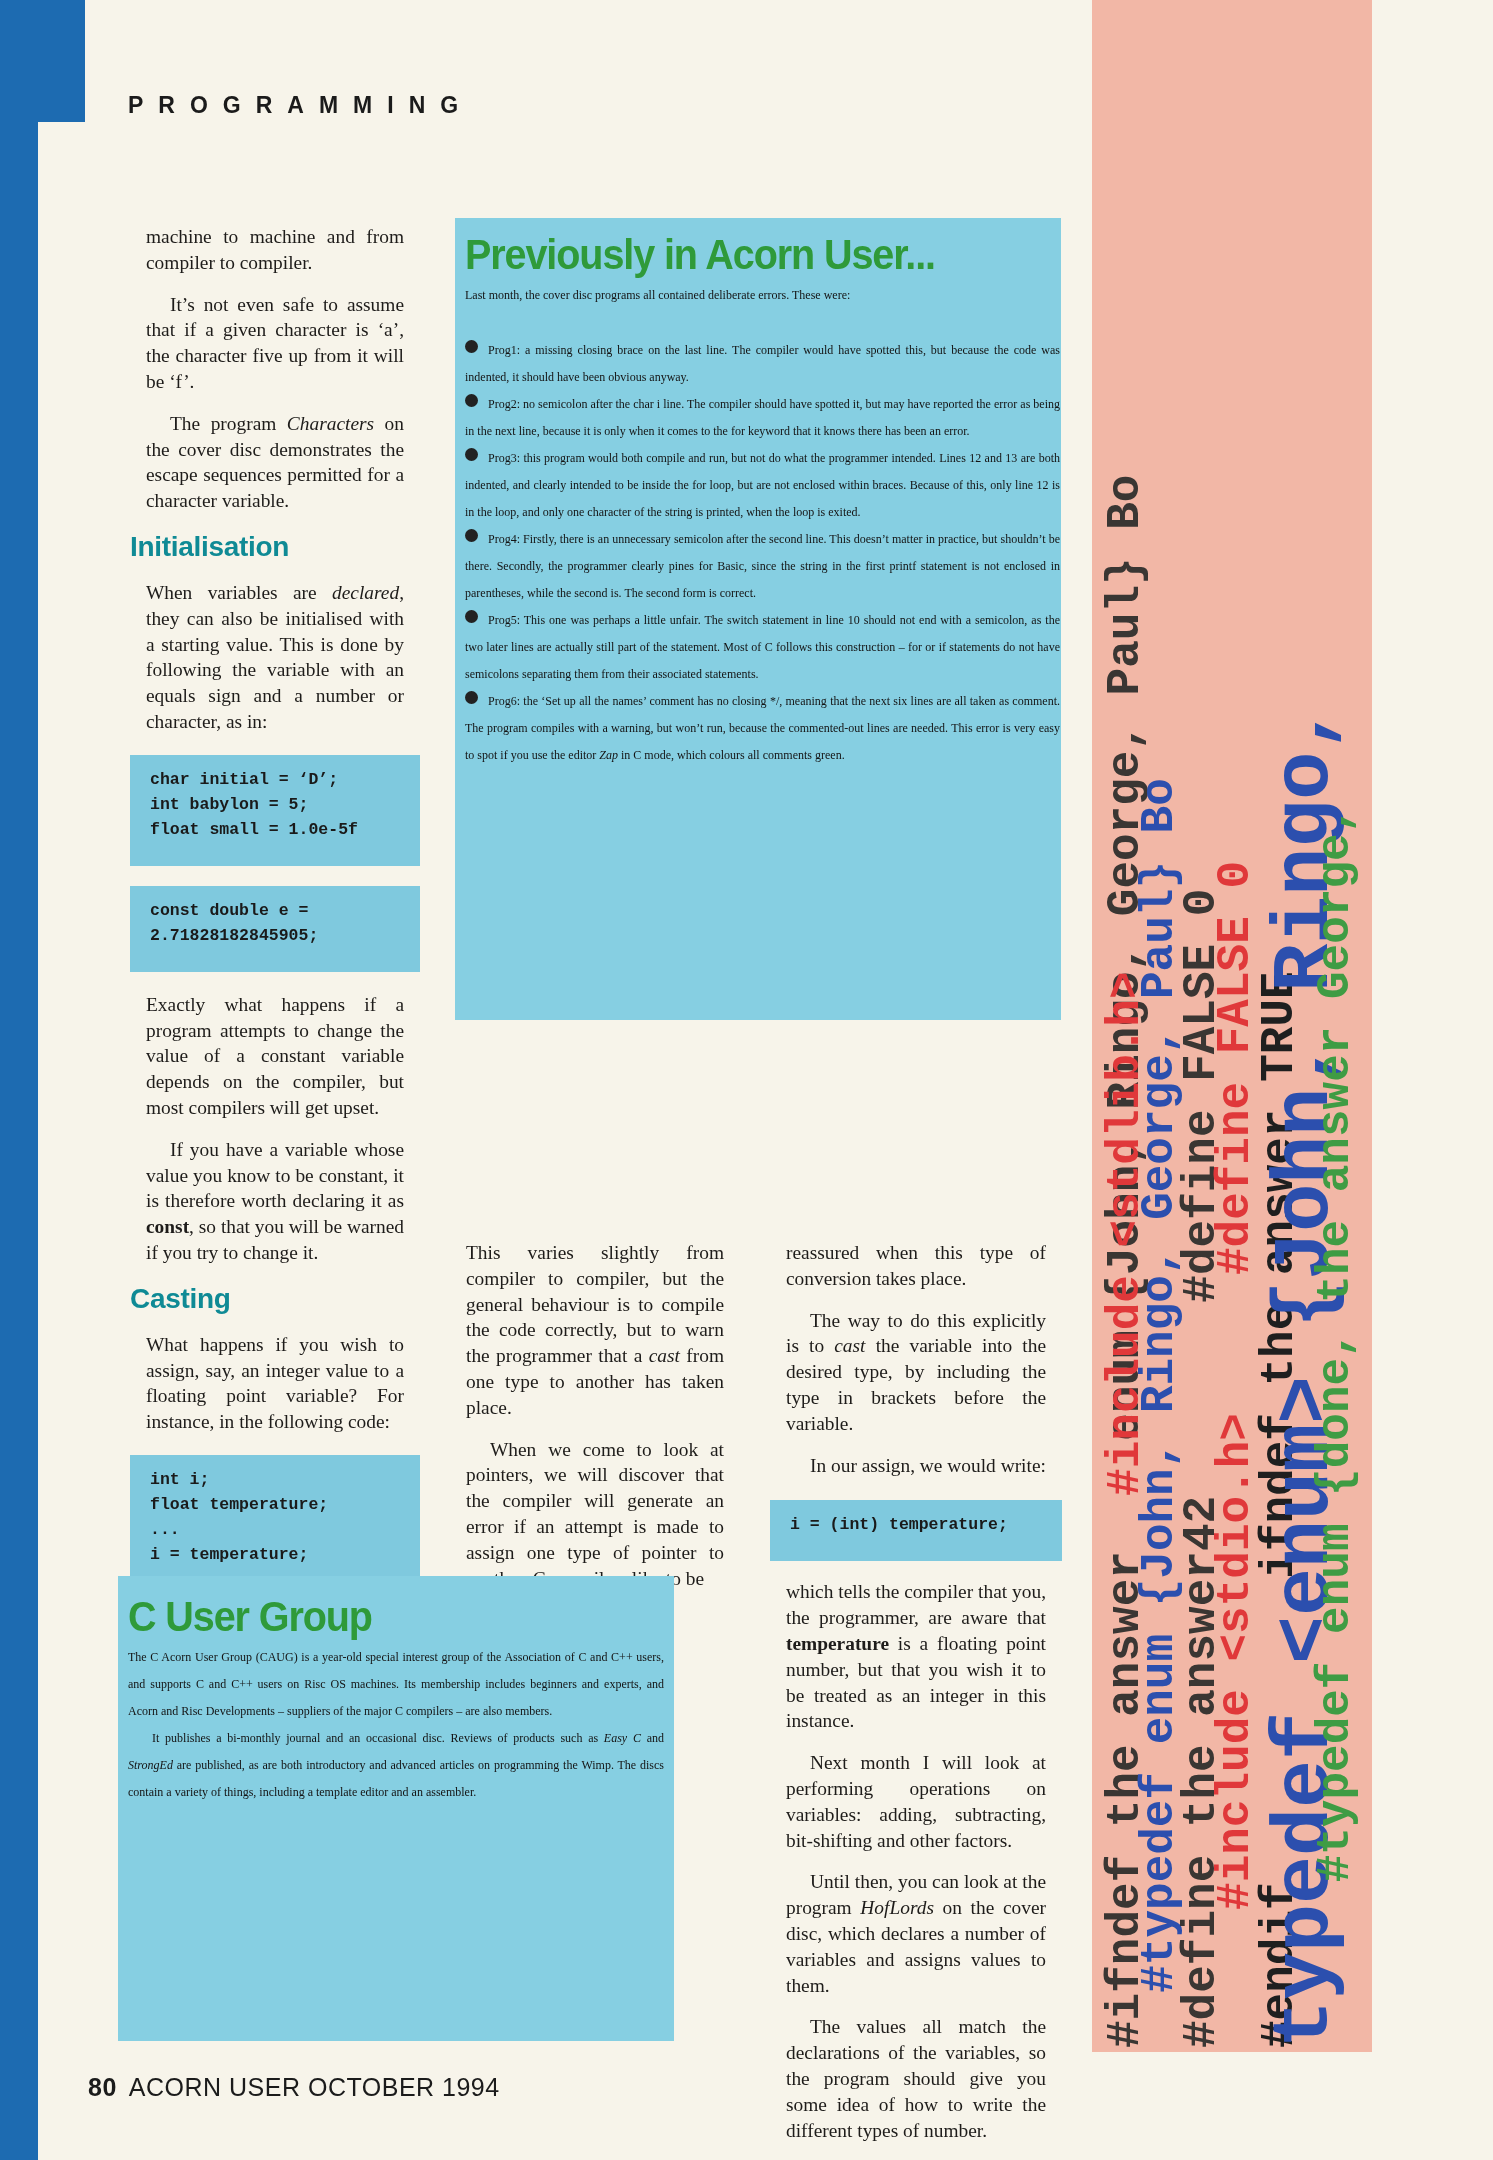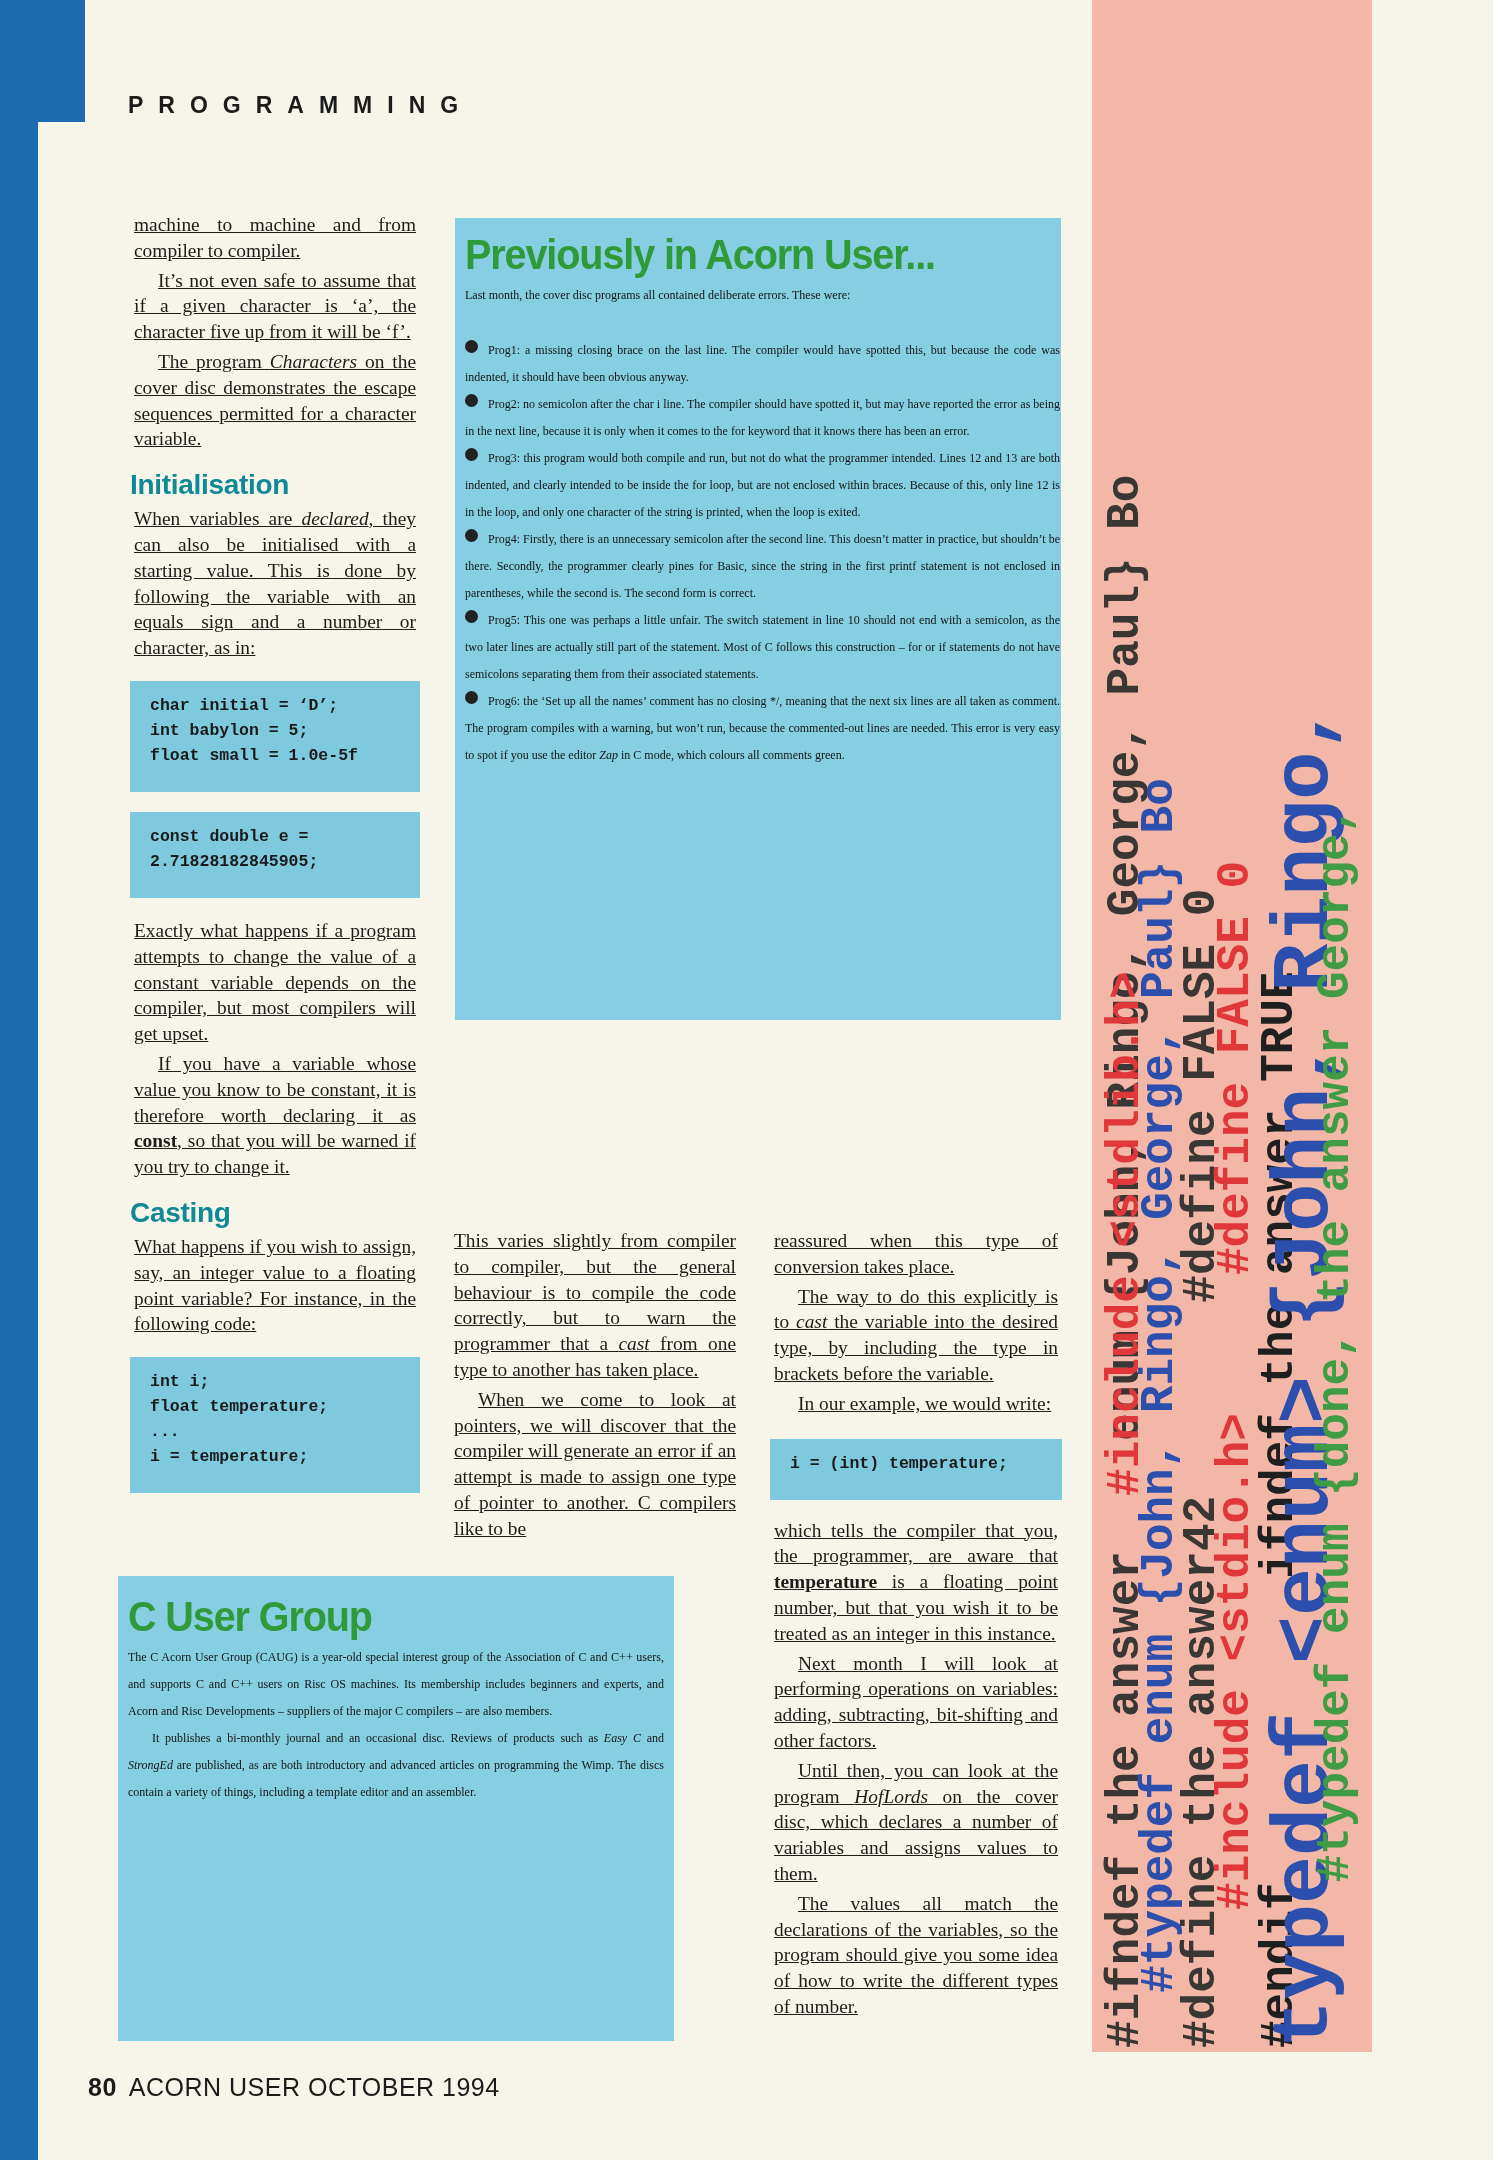--- a/index.html
+++ b/index.html
@@ -3,21 +3,21 @@
 <meta charset="utf-8">
 <style>
   * { box-sizing: border-box; margin: 0; padding: 0; }
   html, body { width: 1493px; height: 2160px; }
   body { position: relative; background: #f7f4ea; overflow: hidden; font-family: "Liberation Serif", serif; color: #1e1c1a; }
   .blue-top { position: absolute; left: 0; top: 0; width: 85px; height: 122px; background: #1d6bb1; }
   .blue-bar { position: absolute; left: 0; top: 0; width: 38px; height: 2160px; background: #1d6bb1; }
   .section-header { position: absolute; left: 128px; top: 92px; font-family: "Liberation Sans", sans-serif; font-weight: bold; font-size: 23px; letter-spacing: 15px; color: #1b1b1b; }
 
   .col { position: absolute; font-size: 19.4px; line-height: 25.8px; text-align: justify; }
-  .col p { margin: 4px; text-decoration: underline; }
+  .col p { margin: 16px; }
   .col p.ind { text-indent: 24px; }
   .col1 { left: 130px; top: 208px; width: 290px; }
   .col2 { left: 450px; top: 1224px; width: 290px; }
   .col3 { left: 770px; top: 1224px; width: 292px; }
 
   h2.sub { font-family: "Liberation Sans", sans-serif; font-weight: bold; color: #0f8a95; font-size: 28px; line-height: 34px; margin: 16px 0 2px 0; letter-spacing: -0.3px; }
 
   .code { background: #7fc9de; font-family: "Liberation Mono", monospace; font-weight: bold; font-size: 16.5px; line-height: 25px; padding: 12px 18px 24px 20px; margin: 20px 0 20px 0; color: #1a1a1a; white-space: pre; }
   .code-line { display: block; }
 
@@ -75,21 +75,21 @@
 </div>
 
 <div class="col col2">
   <p><span>This varies slightly from compiler to compiler, but the general behaviour is to compile the code correctly, but to warn the programmer that a </span><i>cast</i><span> from one type to another has taken place.</span></p>
   <p class="ind">When we come to look at pointers, we will discover that the compiler will generate an error if an attempt is made to assign one type of pointer to another. C compilers like to be</p>
 </div>
 
 <div class="col col3">
   <p>reassured when this type of conversion takes place.</p>
   <p class="ind"><span>The way to do this explicitly is to </span><i>cast</i><span> the variable into the desired type, by including the type in brackets before the variable.</span></p>
-  <p class="ind">In our example, we would write:</p>
+  <p class="ind">In our assign, we would write:</p>
   <div class="code" style="margin:22px 0 18px 0;"><span class="code-line">i = (int) temperature;</span></div>
   <p><span>which tells the compiler that you, the programmer, are aware that </span><b>temperature</b><span> is a floating point number, but that you wish it to be treated as an integer in this instance.</span></p>
   <p class="ind">Next month I will look at performing operations on variables: adding, subtracting, bit-shifting and other factors.</p>
   <p class="ind"><span>Until then, you can look at the program </span><i>HofLords</i><span> on the cover disc, which declares a number of variables and assigns values to them.</span></p>
   <p class="ind">The values all match the declarations of the variables, so the program should give you some idea of how to write the different types of number.</p>
 </div>
 
 <div class="box box-cug">
   <div class="box-title">C User Group</div>
   <div class="box-body">

